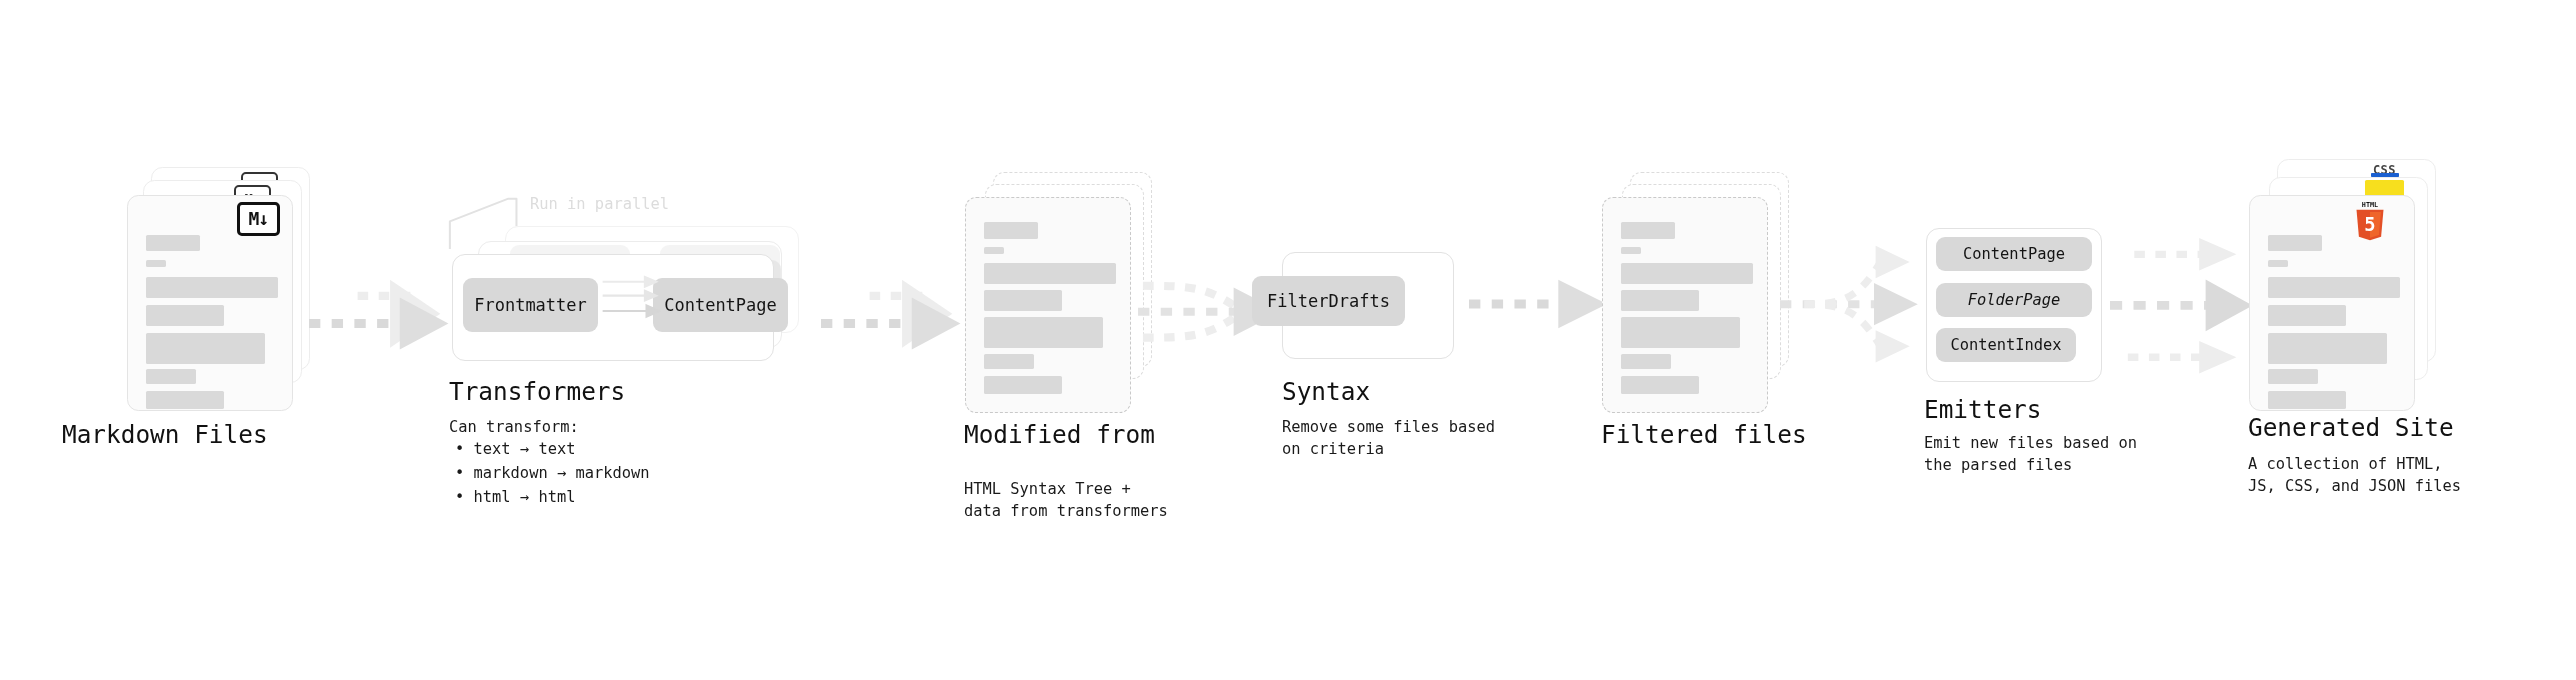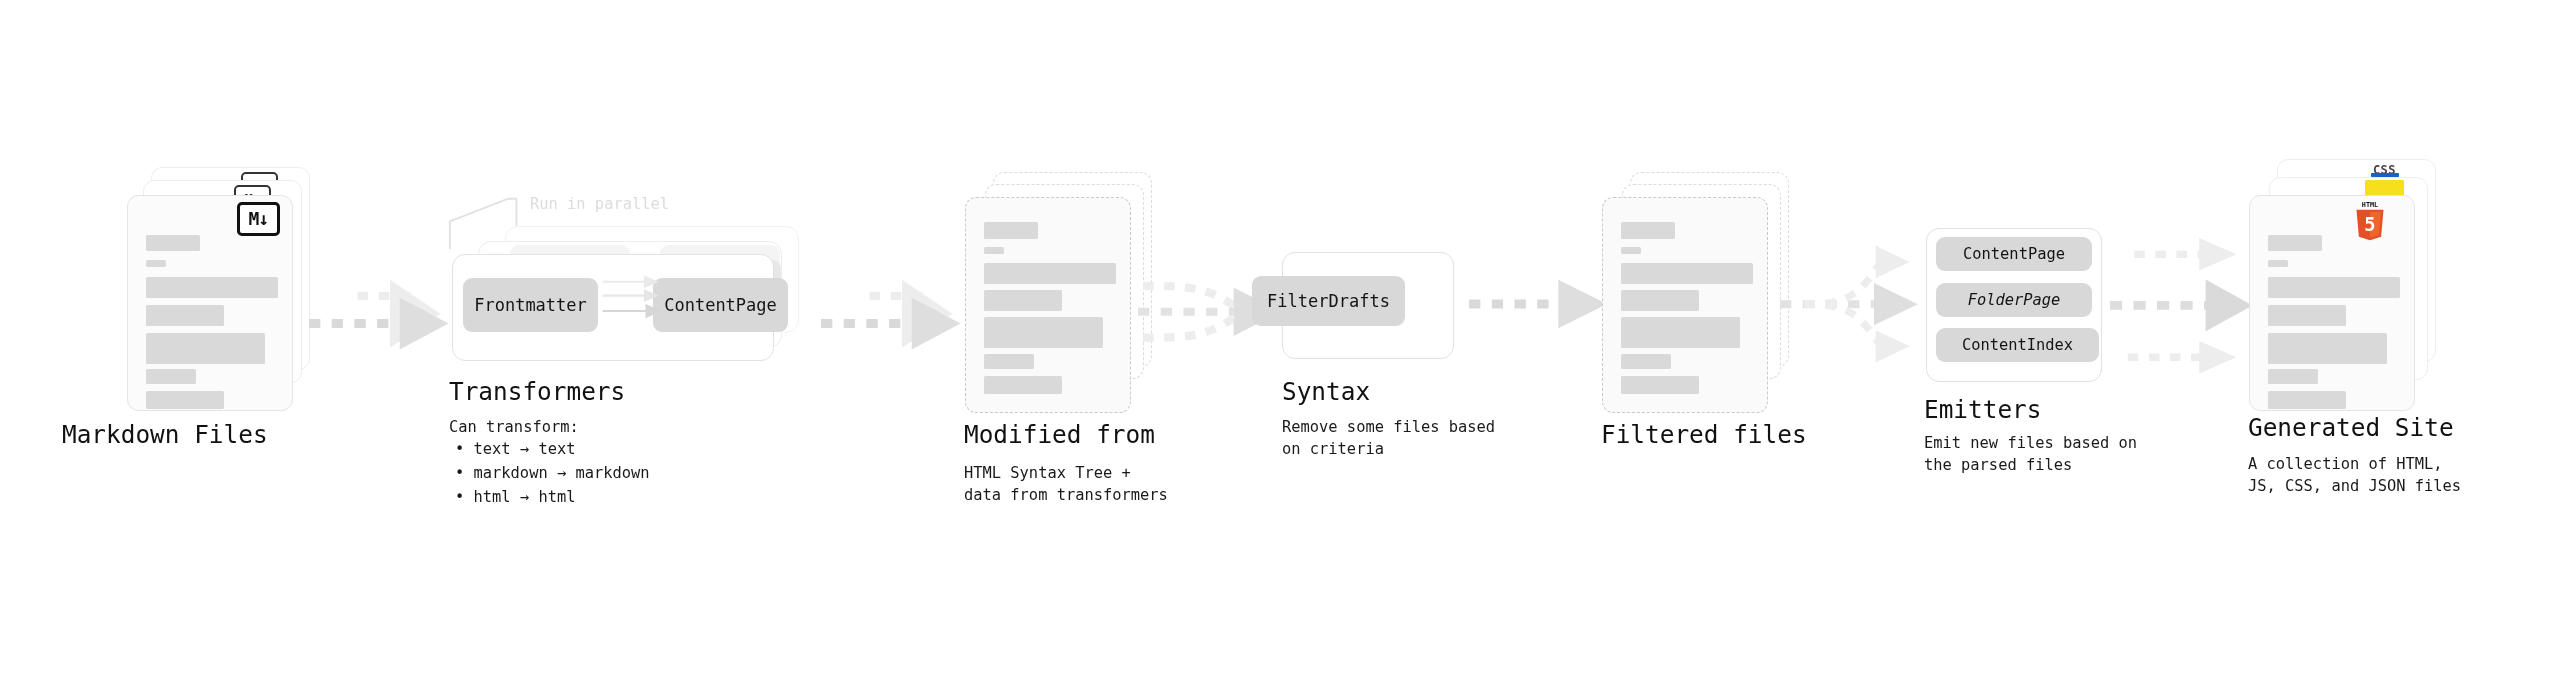--- a/index.html
+++ b/index.html
@@ -164,21 +164,21 @@
     <div class="card dashed" style="left:965px;top:197px;width:166px;height:216px;">
       <div class="skel" style="left:18px;top:24.4px;width:54px;height:16.3px;"></div>
       <div class="skel" style="left:18px;top:49px;width:19.5px;height:7.3px;"></div>
       <div class="skel" style="left:18px;top:65px;width:132px;height:21px;"></div>
       <div class="skel" style="left:18px;top:92px;width:78px;height:21px;"></div>
       <div class="skel" style="left:18px;top:119px;width:119px;height:31px;"></div>
       <div class="skel" style="left:18px;top:156px;width:50px;height:15.4px;"></div>
       <div class="skel" style="left:18px;top:178px;width:78px;height:18px;"></div>
     </div>
     <div class="title" style="left:964px;top:423px;">Modified from</div>
-    <div class="sub" style="left:964px;top:462px;">HTML Syntax Tree +
+    <div class="sub" style="left:964px;top:478px;">HTML Syntax Tree +
 data from transformers</div>
   </div>
 
   <svg style="left:1138px;top:268px;" width="154" height="81" viewBox="0 0 190 100">
     <path d="M6,22 C60,22 86,22 126,52" fill="none" stroke="#ededed" stroke-width="10" stroke-dasharray="13 13"></path>
     <path d="M6,86 C60,86 86,86 126,56" fill="none" stroke="#ededed" stroke-width="10" stroke-dasharray="13 13"></path>
     <line x1="0" y1="54" x2="124" y2="54" stroke="#e2e2e2" stroke-width="10" stroke-dasharray="14 14"></line>
     <polygon points="118,24 176,54 118,84" fill="#dedede"></polygon>
   </svg>
 
@@ -222,21 +222,21 @@
   </svg>
 
   <div class="node">
     <div class="pbox" style="left:1926px;top:228px;width:176px;height:154px;"></div>
     <div class="chip" style="left:1936px;top:237px;width:156px;height:34px;font-size:15.4px;">
       <span>ContentPage</span>
     </div>
     <div class="chip" style="left:1936px;top:283px;width:156px;height:34px;font-size:15.4px;font-style:italic;">
       <span>FolderPage</span>
     </div>
-    <div class="chip" style="left:1936px;top:328px;width:163px;height:34px;font-size:15.4px;">
+    <div class="chip" style="left:1936px;top:328px;width:140px;height:34px;font-size:15.4px;">
       <span>ContentIndex</span>
     </div>
     <div class="title" style="left:1924px;top:398px;">Emitters</div>
     <div class="sub" style="left:1924px;top:432px;">Emit new files based on
 the parsed files</div>
   </div>
 
   <svg style="left:2110px;top:234px;" width="154" height="146" viewBox="0 0 190 180">
     <line x1="30" y1="25" x2="118" y2="25" stroke="#ededed" stroke-width="9" stroke-dasharray="13 13"></line>
     <polygon points="110,5 156,25 110,45" fill="#ededed"></polygon>

